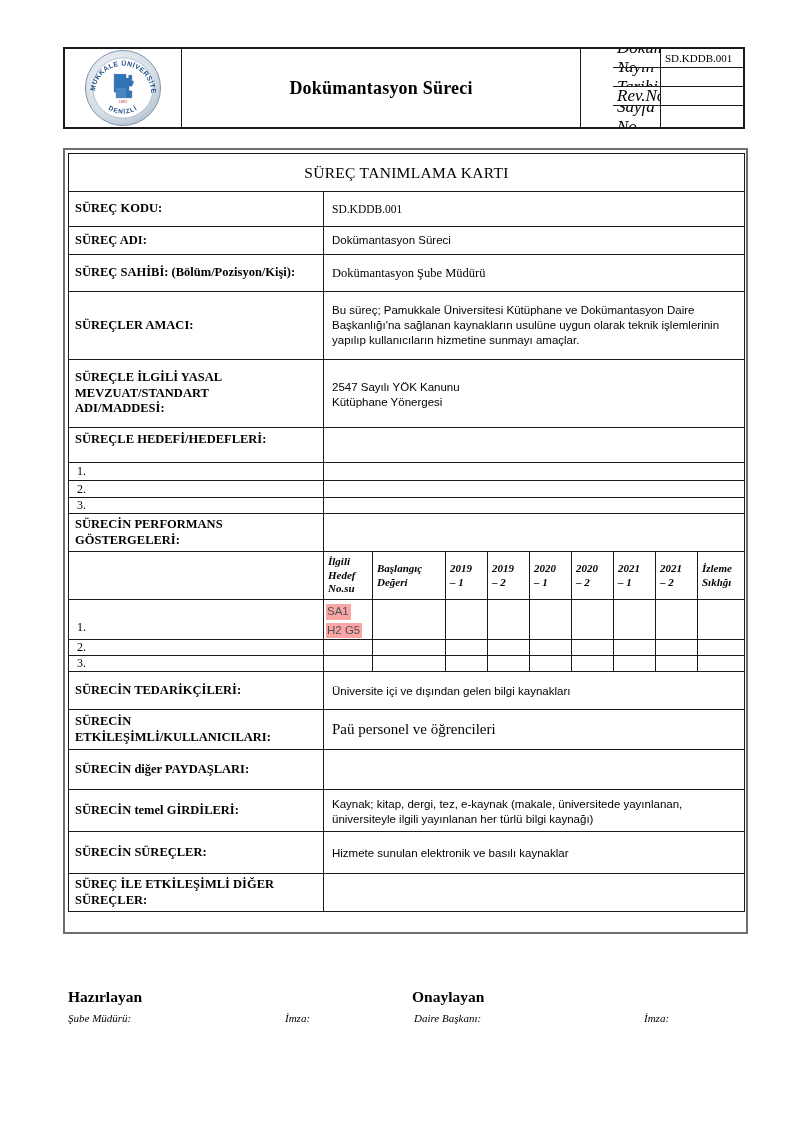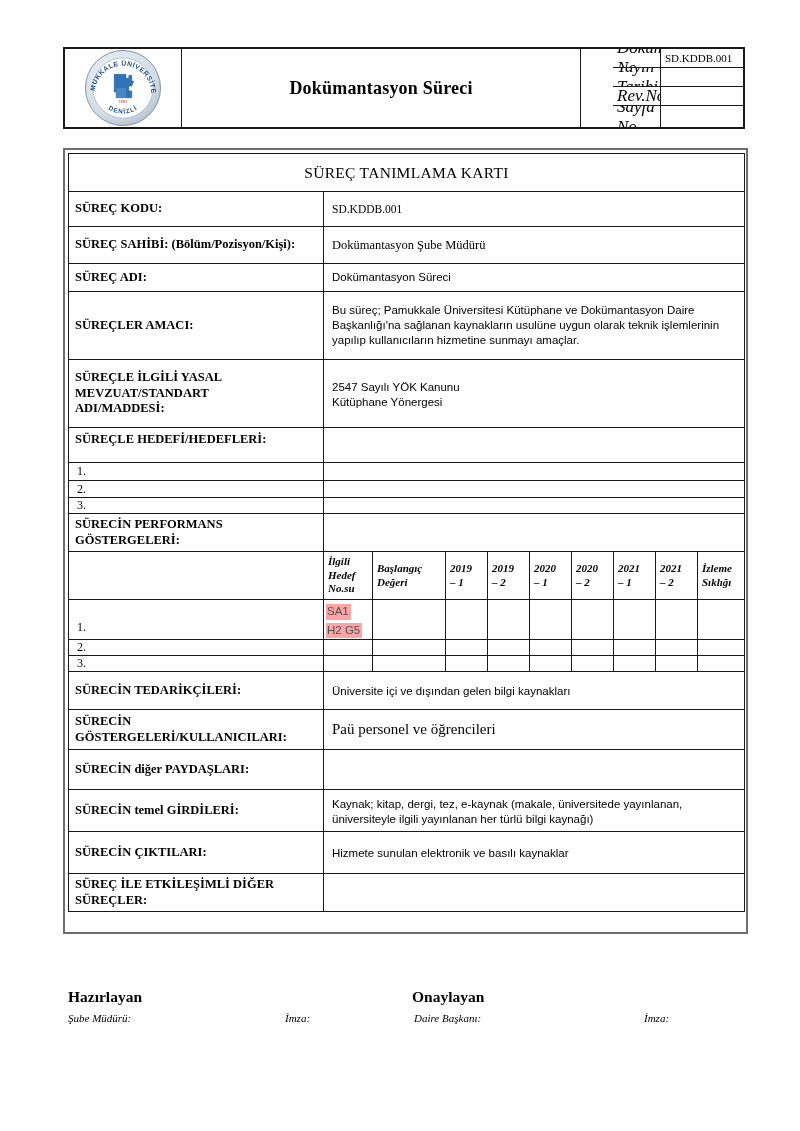--- a/index.html
+++ b/index.html
@@ -142,27 +142,27 @@
 
     <tbody>
         <tr>
           <td colspan="10" class="card-title-cell">SÜREÇ TANIMLAMA KARTI</td>
         </tr>
 
     <tr style="height:35px">
       <td class="lab prewrap">SÜREÇ KODU:</td>
       <td colspan="9" class="val-serif" style="font-size:11.5px">SD.KDDB.001</td>
     </tr>
+    <tr style="height:28px">
+      <td class="lab prewrap">SÜREÇ ADI:</td>
+      <td colspan="9" class="val-sans">Dokümantasyon Süreci</td>
+    </tr>
     <tr style="height:37px">
       <td class="lab prewrap">SÜREÇ SAHİBİ: (Bölüm/Pozisyon/Kişi):</td>
       <td colspan="9" class="val-serif">Dokümantasyon Şube Müdürü</td>
-    </tr>
-    <tr style="height:28px">
-      <td class="lab prewrap">SÜREÇ ADI:</td>
-      <td colspan="9" class="val-sans">Dokümantasyon Süreci</td>
     </tr>
     <tr style="height:68px">
       <td class="lab prewrap">SÜREÇLER AMACI:</td>
       <td colspan="9" class="val-sans">Bu süreç; Pamukkale Üniversitesi Kütüphane ve Dokümantasyon Daire Başkanlığı'na sağlanan kaynakların usulüne uygun olarak teknik işlemlerinin yapılıp kullanıcıların hizmetine sunmayı amaçlar.</td>
     </tr>
     <tr style="height:68px">
       <td class="lab prewrap">SÜREÇLE İLGİLİ YASAL
 MEVZUAT/STANDART
 ADI/MADDESİ:</td>
       <td colspan="9" class="val-sans prewrap vtop">2547 Sayılı YÖK Kanunu
@@ -251,33 +251,33 @@
       <td class="perf-cell"></td>
       <td class="perf-cell"></td>
     </tr>
 
     <tr style="height:38px">
       <td class="lab prewrap">SÜRECİN TEDARİKÇİLERİ:</td>
       <td colspan="9" class="val-sans vtop">Üniversite içi ve dışından gelen bilgi kaynakları</td>
     </tr>
     <tr style="height:40px">
       <td class="lab prewrap">SÜRECİN
-GÖSTERGELERİ/KULLANICILARI:</td>
+ETKİLEŞİMLİ/KULLANICILARI:</td>
       <td colspan="9" class="val-serif-big">Paü personel ve öğrencileri</td>
     </tr>
     <tr style="height:40px">
       <td class="lab prewrap">SÜRECİN diğer PAYDAŞLARI:</td>
       <td colspan="9" class="val-sans"></td>
     </tr>
     <tr style="height:42px">
       <td class="lab prewrap">SÜRECİN temel GİRDİLERİ:</td>
       <td colspan="9" class="val-sans vtop">Kaynak; kitap, dergi, tez, e-kaynak (makale, üniversitede yayınlanan, üniversiteyle ilgili yayınlanan her türlü bilgi kaynağı)</td>
     </tr>
     <tr style="height:42px">
-      <td class="lab prewrap">SÜRECİN ÇIKTILARI:</td>
+      <td class="lab prewrap">SÜRECİN SÜREÇLER:</td>
       <td colspan="9" class="val-sans vtop">Hizmete sunulan elektronik ve basılı kaynaklar</td>
     </tr>
     <tr style="height:38px">
       <td class="lab prewrap">SÜREÇ İLE ETKİLEŞİMLİ DİĞER
 SÜREÇLER:</td>
       <td colspan="9" class="val-sans"></td>
     </tr>
   </tbody>
     </table>
 </div>

